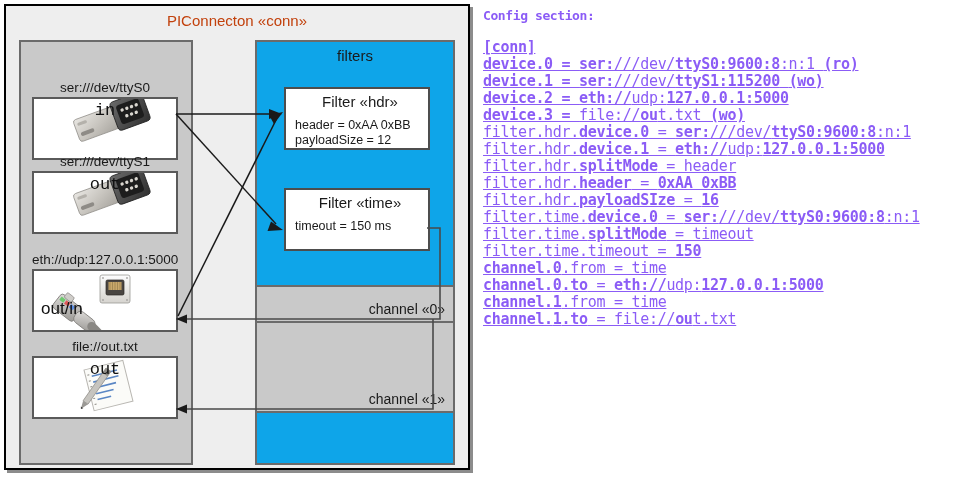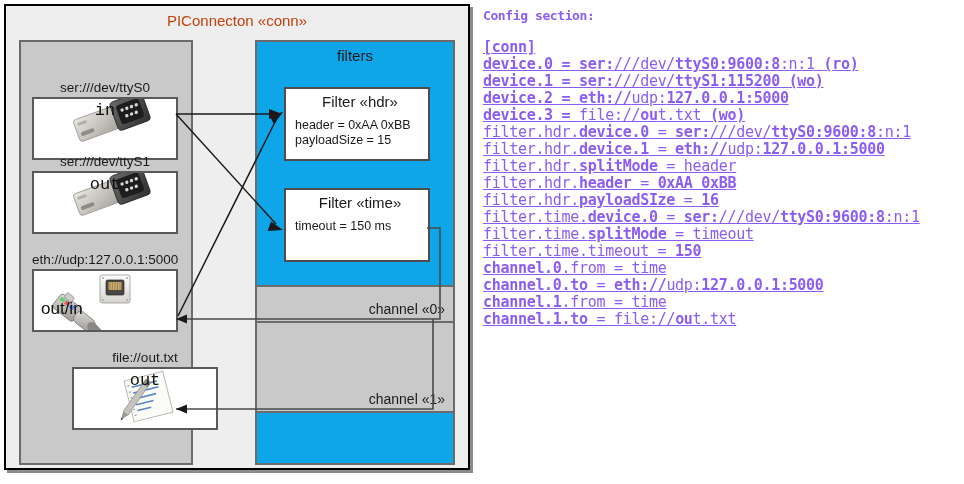--- a/index.html
+++ b/index.html
@@ -84,21 +84,21 @@
     position:absolute; left:27px; width:146px;
     background:#ffffff;
     border:2px solid #4d4d4d;
   }
   .filter-title {
     text-align:center; font-size:15px; color:#1a1a1a;
     padding:4px 0 2px 6px;
   }
   .filter-props {
     font-size:12.5px; color:#1a1a1a;
-    padding:6px 0 11px 9px; line-height:15px;
+    padding:6px 0 0 9px; line-height:15px;
   }
   #filter-hdr-box  { top:45px; }
   #filter-time-box { top:146px; }
 
   
   #edge-layer, #route-layer {
     position:absolute; left:0; top:0;
     width:466px; height:466px;
     pointer-events:none;
   }
@@ -237,21 +237,21 @@
               <rect x="8" y="3" width="5" height="4" fill="#e05a5a"></rect>
               <rect x="14" y="3" width="5" height="4" fill="#5a8ce0"></rect>
               <rect x="24" y="2" width="22" height="13" rx="5" fill="url(#cableG)" stroke="#7e7c78" stroke-width="0.8"></rect>
               <path d="M44 8 q10 1 16 3" stroke="#8a8884" stroke-width="9" fill="none" stroke-linecap="round"></path>
             </g>
           </svg>
         </div>
       </div>
     </div>
 
-    <div class="device-group" style="top:308px;margin-left:40px;">
+    <div class="device-group" style="top:297px;">
       <div class="device-caption">file://out.txt</div>
       <div class="device-box">
         <div class="device-dir dir-center">out</div>
         <div class="icon-wrap">
           <svg width="146" height="63" viewBox="0 0 146 63">
             <g transform="translate(50,12) rotate(-14)">
               <rect x="0" y="0" width="40" height="42" fill="#fbfbf8" stroke="#b9b7b2" stroke-width="1"></rect>
               <g stroke="#5a86c4" stroke-width="1.6">
                 <line x1="6" y1="8" x2="32" y2="8"></line>
                   <line x1="6" y1="14" x2="32" y2="14"></line>
@@ -288,21 +288,21 @@
       <span class="channel-label">channel «0»</span>
     </div>
     <div class="channel-region" id="channel-1-region">
       <span class="channel-label">channel «1»</span>
     </div>
 
     <div class="filter-box" id="filter-hdr-box">
       <div class="filter-title">Filter «hdr»</div>
       <div class="filter-props">
         <div>header = 0xAA 0xBB</div>
-        <div>payloadSize = 15</div>
+        <div>payloadSize = 12</div>
       </div>
     </div>
 
     <div class="filter-box" id="filter-time-box">
       <div class="filter-title">Filter «time»</div>
       <div class="filter-props">
         <div>timeout = 150 ms</div>
         <div style="height:15px;"></div>
       </div>
     </div>

